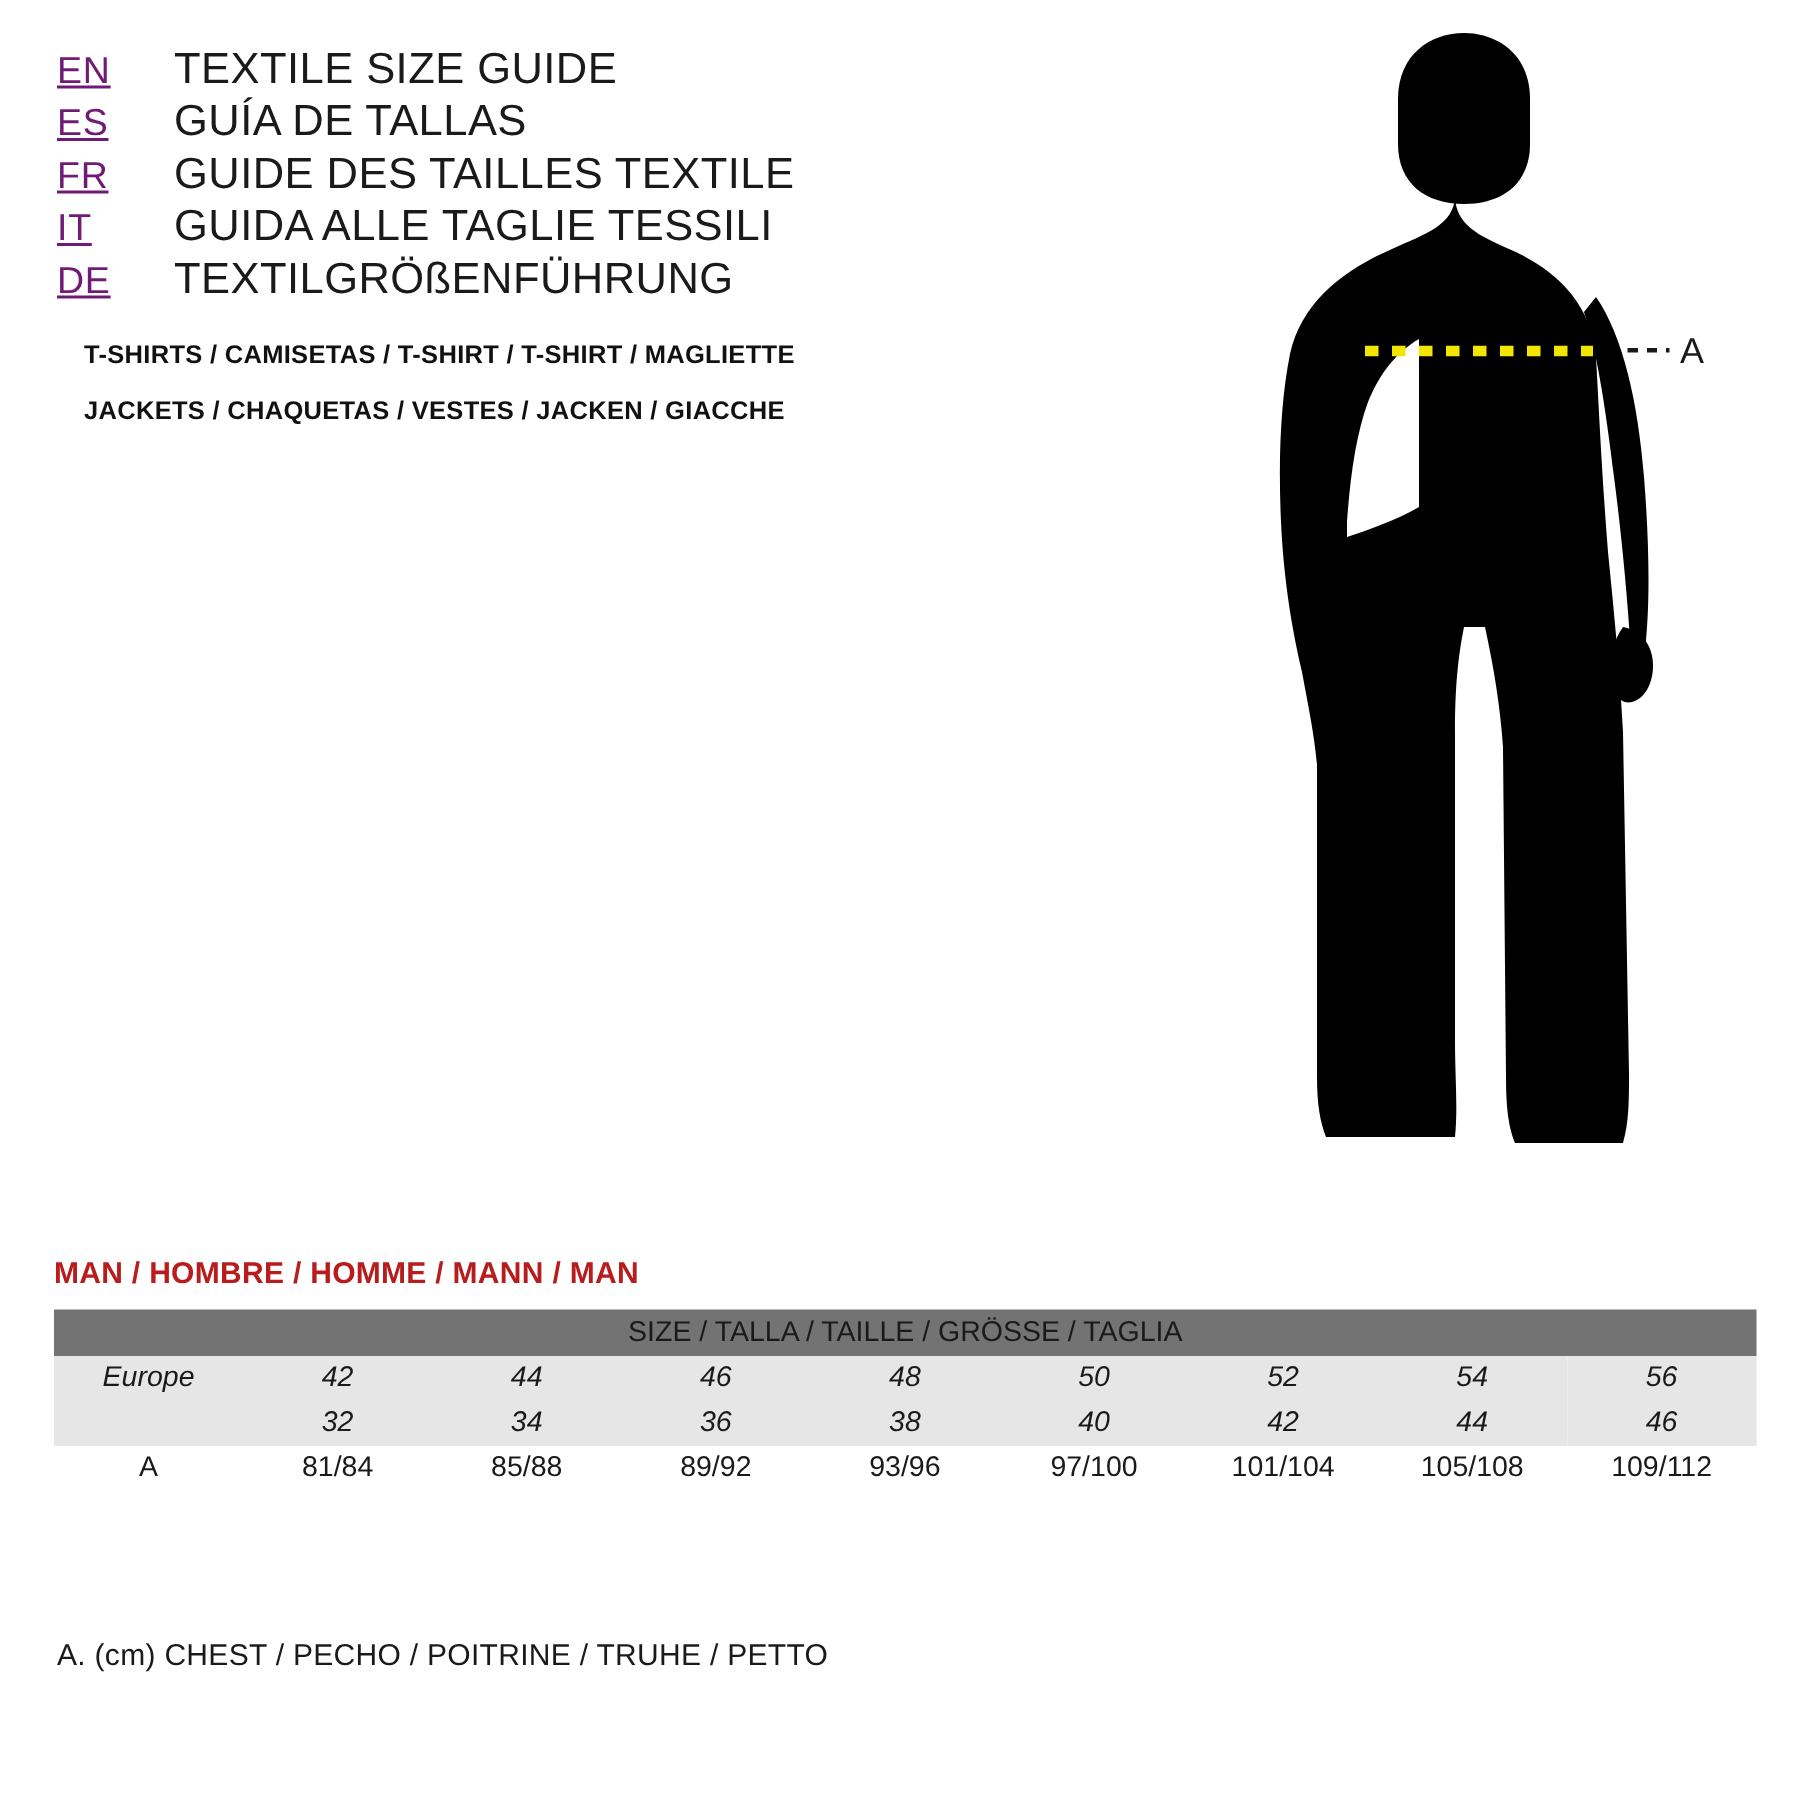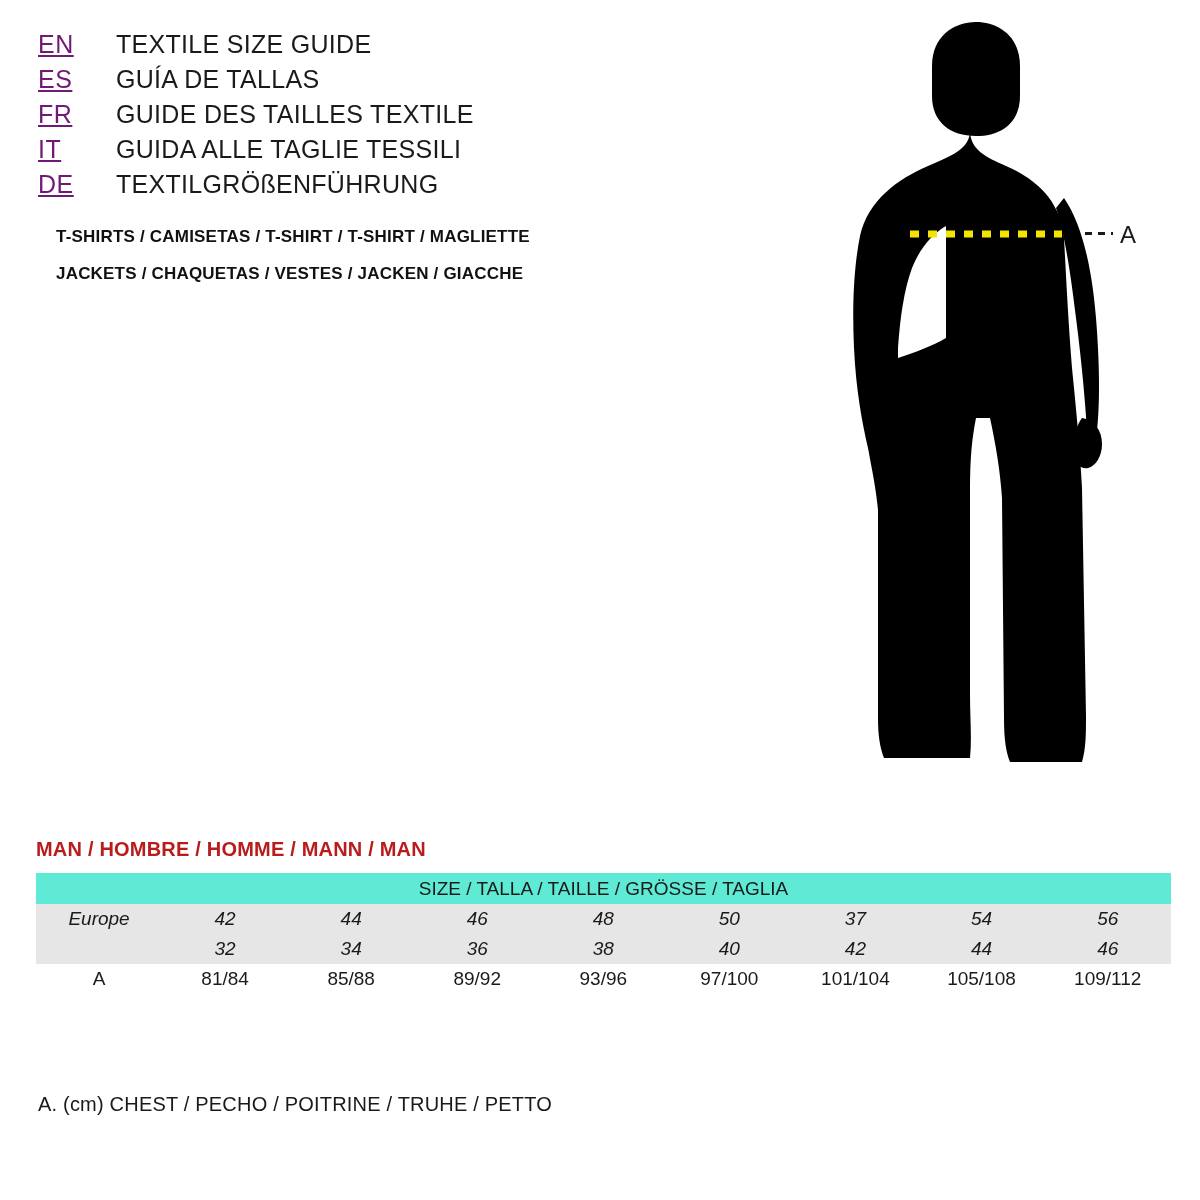--- a/index.html
+++ b/index.html
@@ -29,21 +29,21 @@
     height: 35px;
   }
   .lang-code {
     width: 78px;
     font-size: 25px;
     letter-spacing: 0.5px;
     color: #701a75;
     text-decoration: underline;
   }
   .lang-text {
-    font-size: 25px;
+    font-size: 29px;
     letter-spacing: 0.3px;
     color: #1a1a1a;
     white-space: nowrap;
   }
 
   .category-block {
     position: absolute;
     top: 218px;
     left: 36px;
     width: 760px;
@@ -111,21 +111,21 @@
     color: #1a1a1a;
     text-align: center;
     vertical-align: middle;
   }
   td.label-cell {
     text-align: left;
     padding-left: 8px;
     width: 165px;
   }
   tr.head-row td {
-    background: #5eead4;
+    background: #737373;
     font-size: 19px;
     height: 31px;
   }
   tr.shade td {
     background: #e6e6e6;
     font-style: italic;
   }
   tr.plain td {
     background: #ffffff;
   }
@@ -219,21 +219,21 @@
       <tr class="head-row">
         <td class="label-cell" colspan="9">SIZE / TALLA / TAILLE / GRÖSSE / TAGLIA</td>
       </tr>
       <tr class="shade">
         <td class="label-cell">Europe</td>
         <td>42</td>
         <td>44</td>
         <td>46</td>
         <td>48</td>
         <td>50</td>
-        <td>37</td>
+        <td>52</td>
         <td>54</td>
         <td>56</td>
       </tr>
       <tr class="shade">
         <td class="label-cell"></td>
         <td>32</td>
         <td>34</td>
         <td>36</td>
         <td>38</td>
         <td>40</td>

